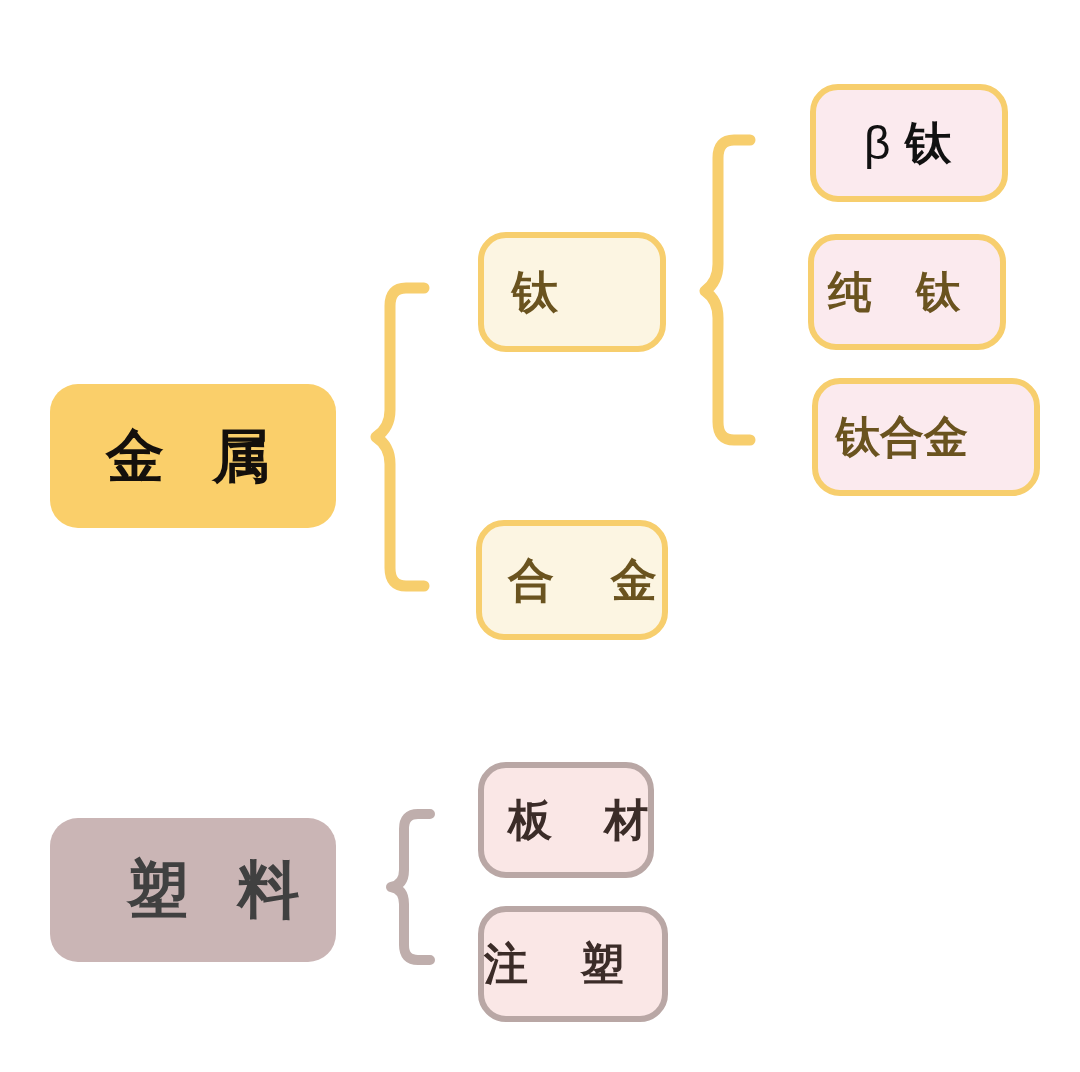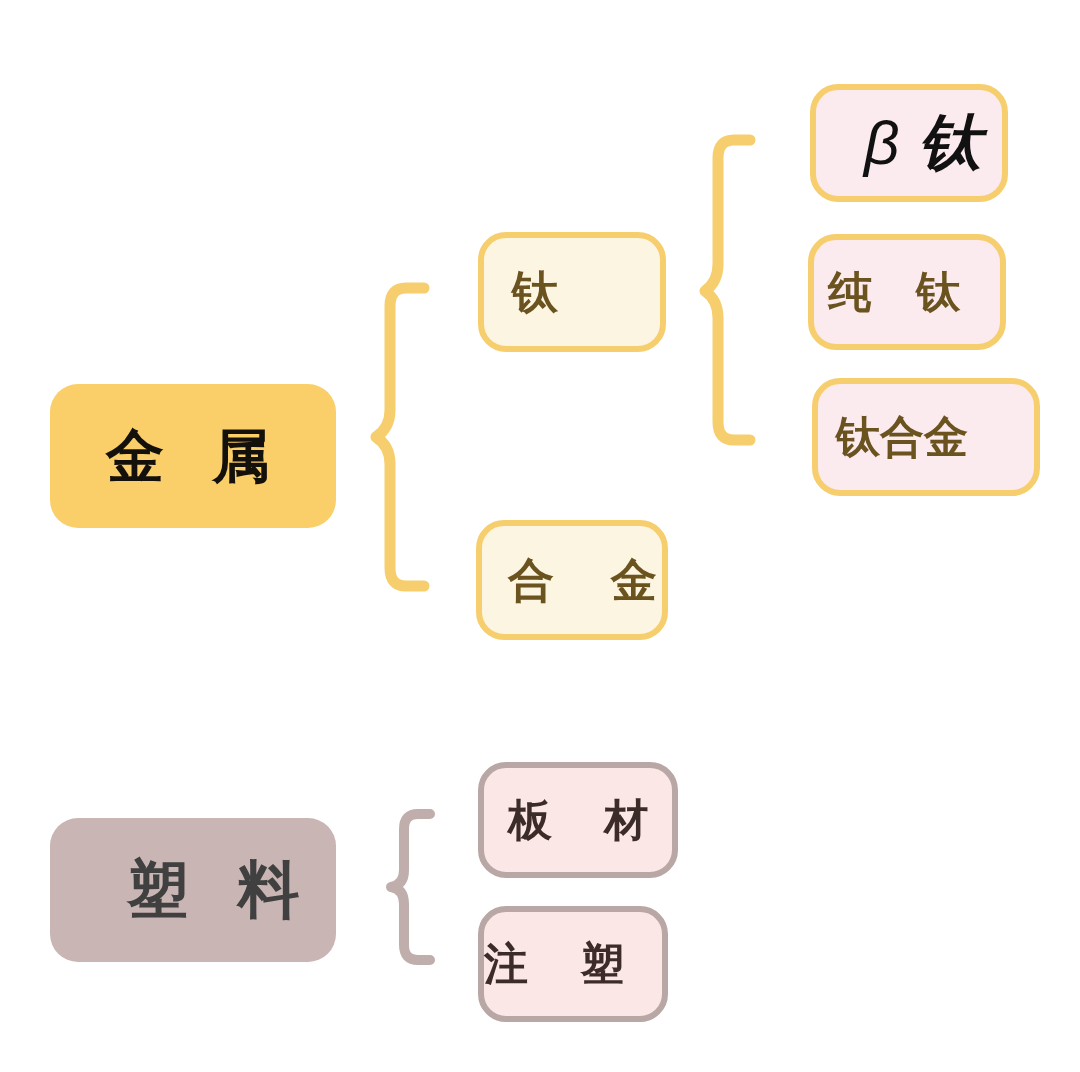--- a/index.html
+++ b/index.html
@@ -122,23 +122,22 @@
   .node--beta {
     left: 810px;
     top: 84px;
     width: 198px;
     height: 118px;
     padding-left: 48px;
   }
   .node--beta .label {
     color: #111111;
     font-weight: 400;
-    font-size: 62px;
+    font-size: 46px;
     letter-spacing: 1px;
-    font-style: italic;
   }
   .node--beta .label .cjk { font-weight: 700; }
 
   .node--puretitanium {
     left: 808px;
     top: 234px;
     width: 198px;
     height: 116px;
     padding-left: 14px;
   }
@@ -163,21 +162,21 @@
   .node--pinkmauve .label {
     font-size: 44px;
     font-weight: 700;
     color: #3B2C28;
     letter-spacing: 20px;
   }
 
   .node--sheet {
     left: 478px;
     top: 762px;
-    width: 200px;
+    width: 176px;
     height: 116px;
     padding-left: 24px;
   }
   .node--injection {
     left: 478px;
     top: 906px;
     width: 190px;
     height: 116px;
   }
 

